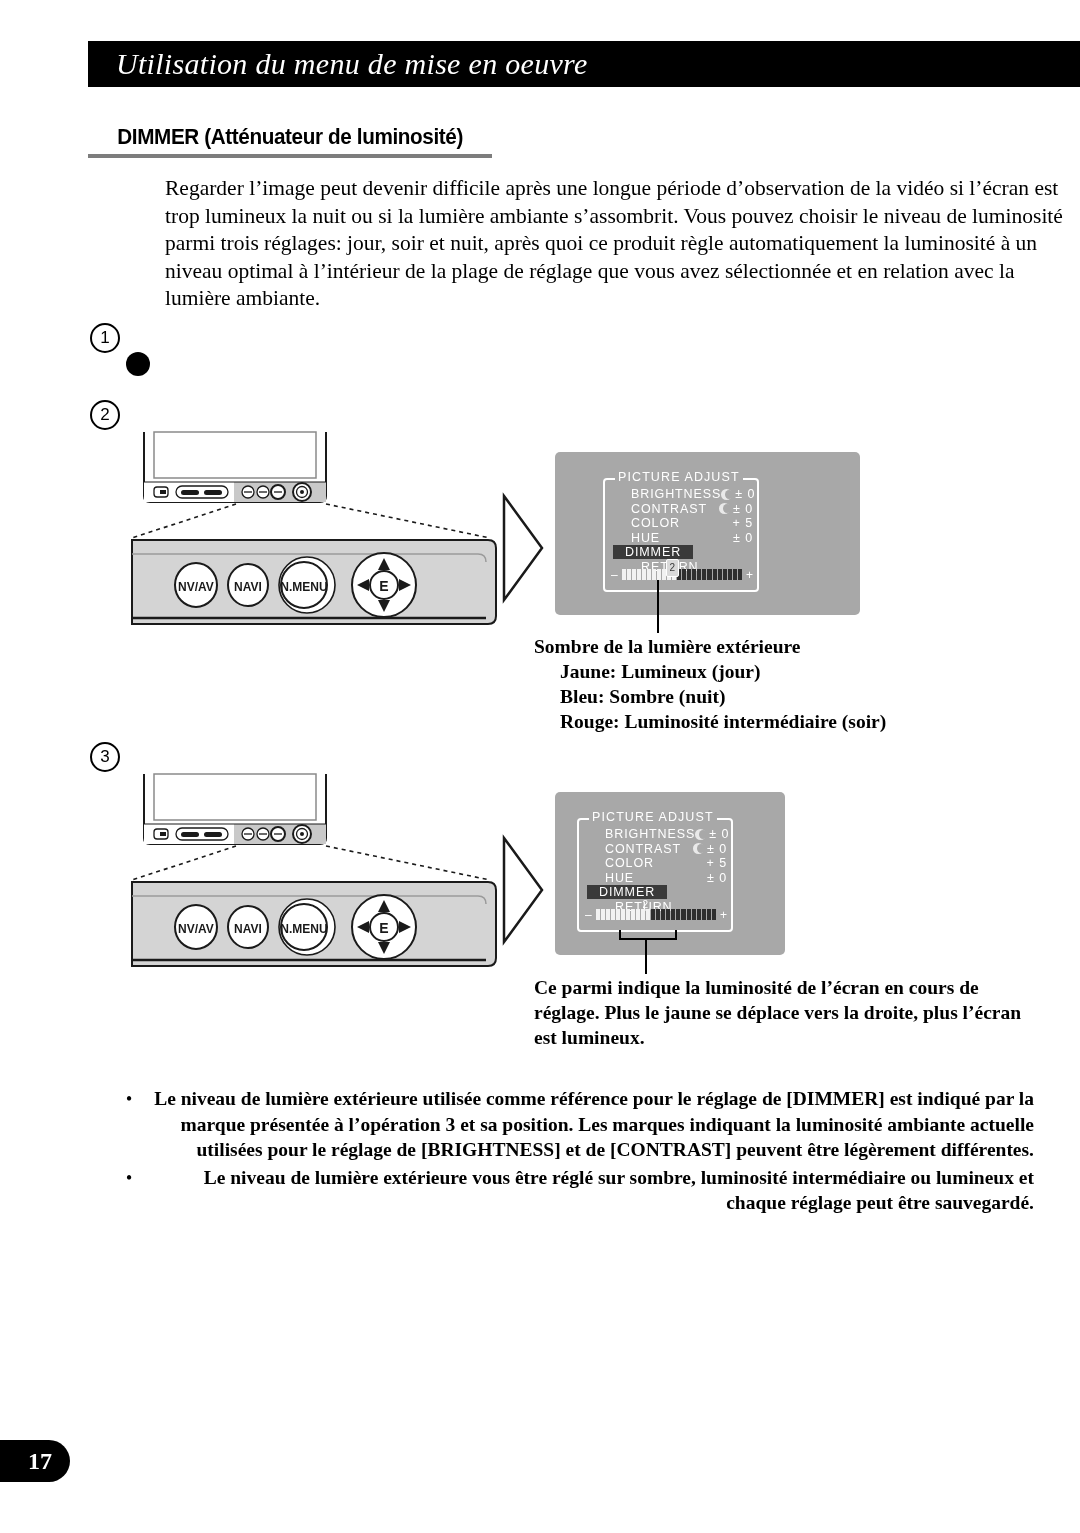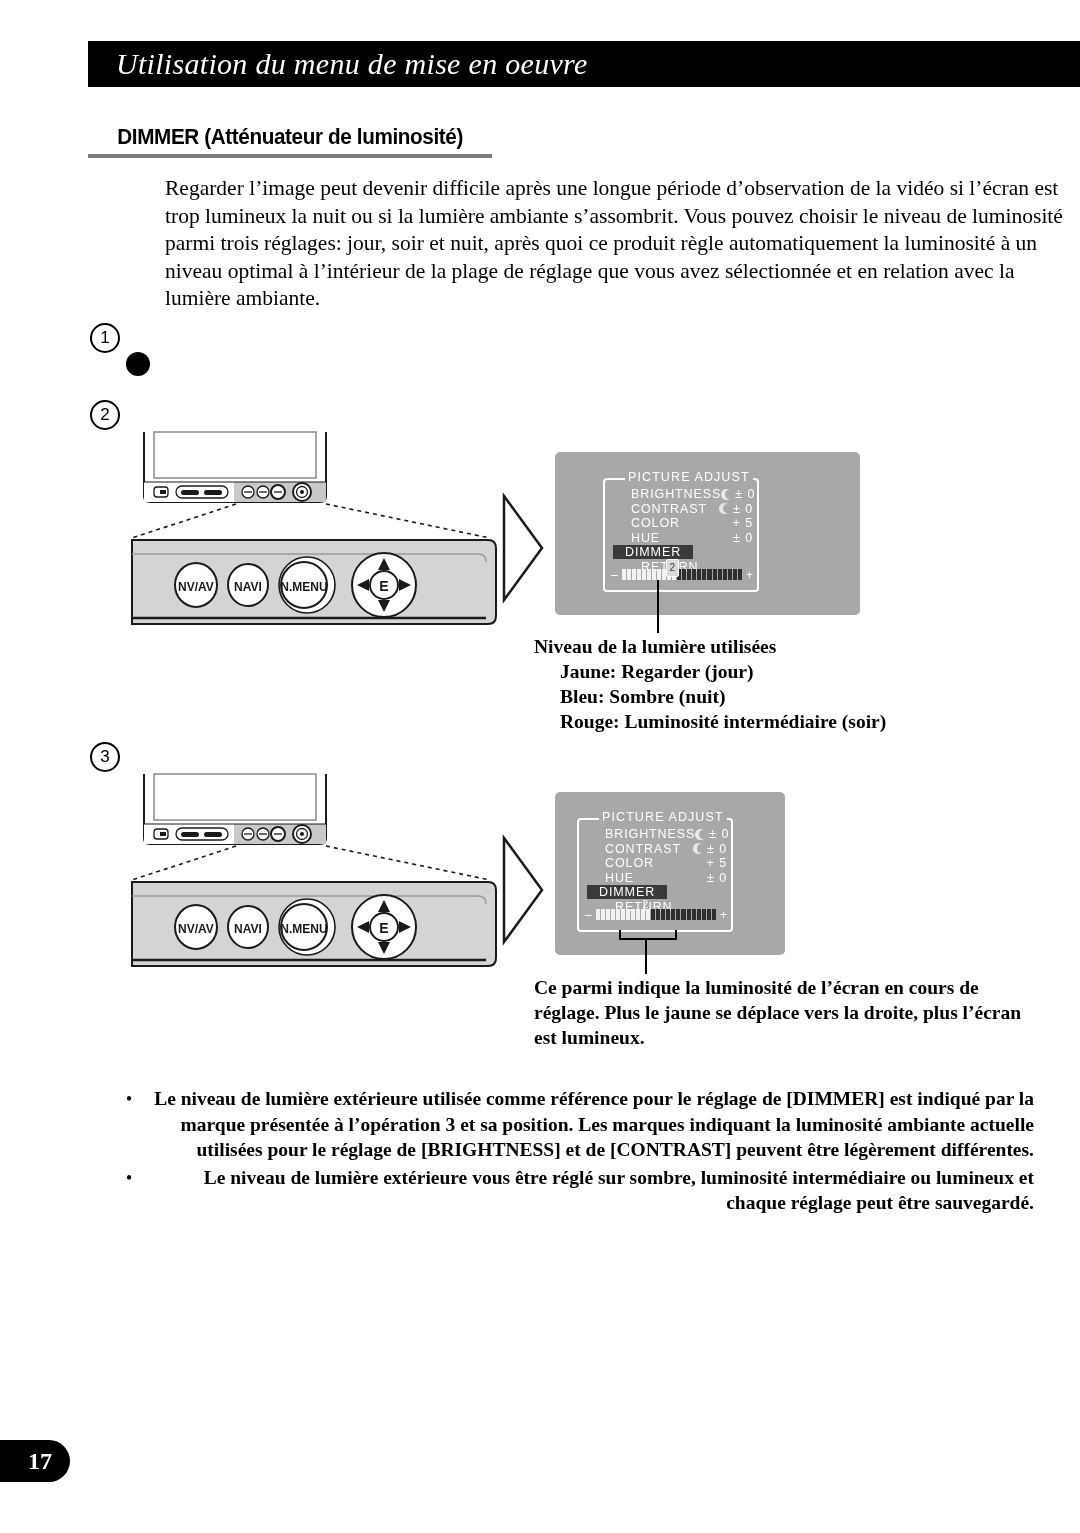--- a/index.html
+++ b/index.html
@@ -128,21 +128,21 @@
     position: absolute;
     left: 0; top: 8px;
     width: 100%;
     height: 114px;
     border: 2px solid #ffffff;
     border-radius: 4px;
     box-sizing: border-box;
   }
   .osd-title {
     position: absolute;
-    left: 22px;
+    left: 12px;
     top: 0;
     background: #a8a8a8;
     padding: 0 3px;
     color: #ffffff;
     font-family: "Liberation Sans", sans-serif;
     font-size: 12.5px;
     letter-spacing: 1.1px;
     line-height: 15px;
     white-space: nowrap;
     z-index: 3;
@@ -463,22 +463,22 @@
         <span class="slider-marker" style="left:44px;">2</span>
       </span>
       <span class="slider-sign">+</span>
     </div>
   </div>
 </div>
 
 <div class="callout-line" style="left:657px; top:577px; height:56px;"></div>
 
 <div class="caption" id="cap-1">
-  <div>Niveau de la lumière utilisées</div>
-  <div class="sub">Jaune: Regarder (jour)</div>
+  <div>Sombre de la lumière extérieure</div>
+  <div class="sub">Jaune: Lumineux (jour)</div>
   <div class="sub">Bleu: Sombre (nuit)</div>
   <div class="sub">Rouge: Luminosité intermédiaire (soir)</div>
 </div>
 
 <div class="figure-group" id="fig-b">
   <svg width="400" height="200" viewBox="0 0 400 200">
     <path d="M14 2 L14 66 Q14 72 20 72 L190 72 Q196 72 196 66 L196 2" fill="#ffffff" stroke="#1a1a1a" stroke-width="2"></path>
     <rect x="24" y="2" width="162" height="46" fill="#ffffff" stroke="#8a8a8a" stroke-width="1.5"></rect>
     <rect x="14" y="52" width="182" height="20" fill="#ffffff" stroke="none"></rect>
     <rect x="104" y="52" width="92" height="20" fill="#c9c9c9" stroke="none"></rect>

